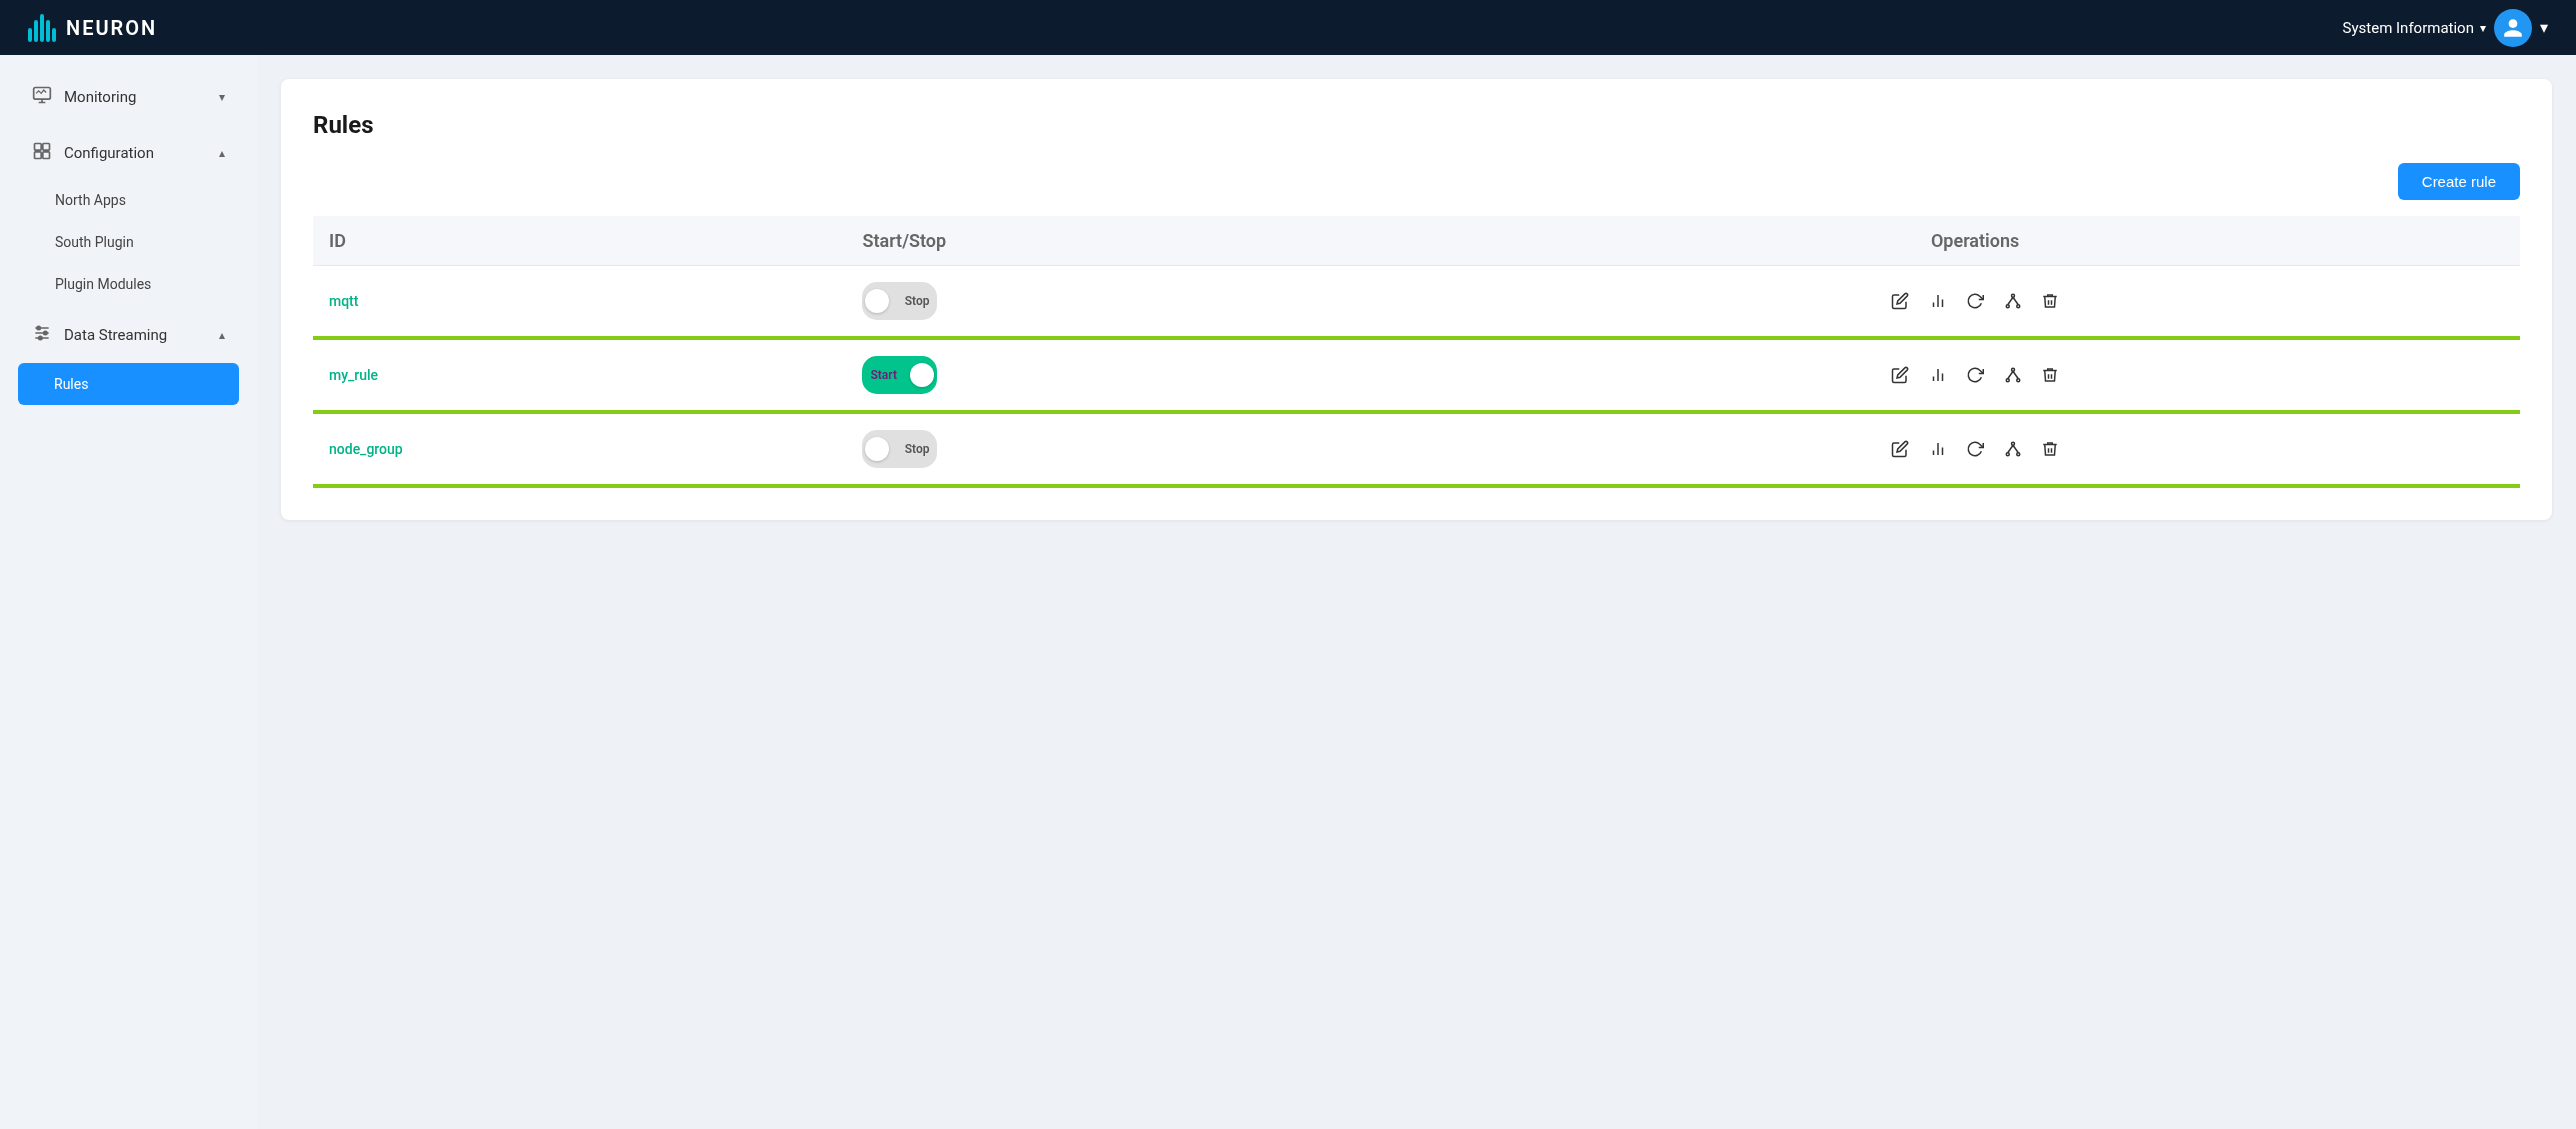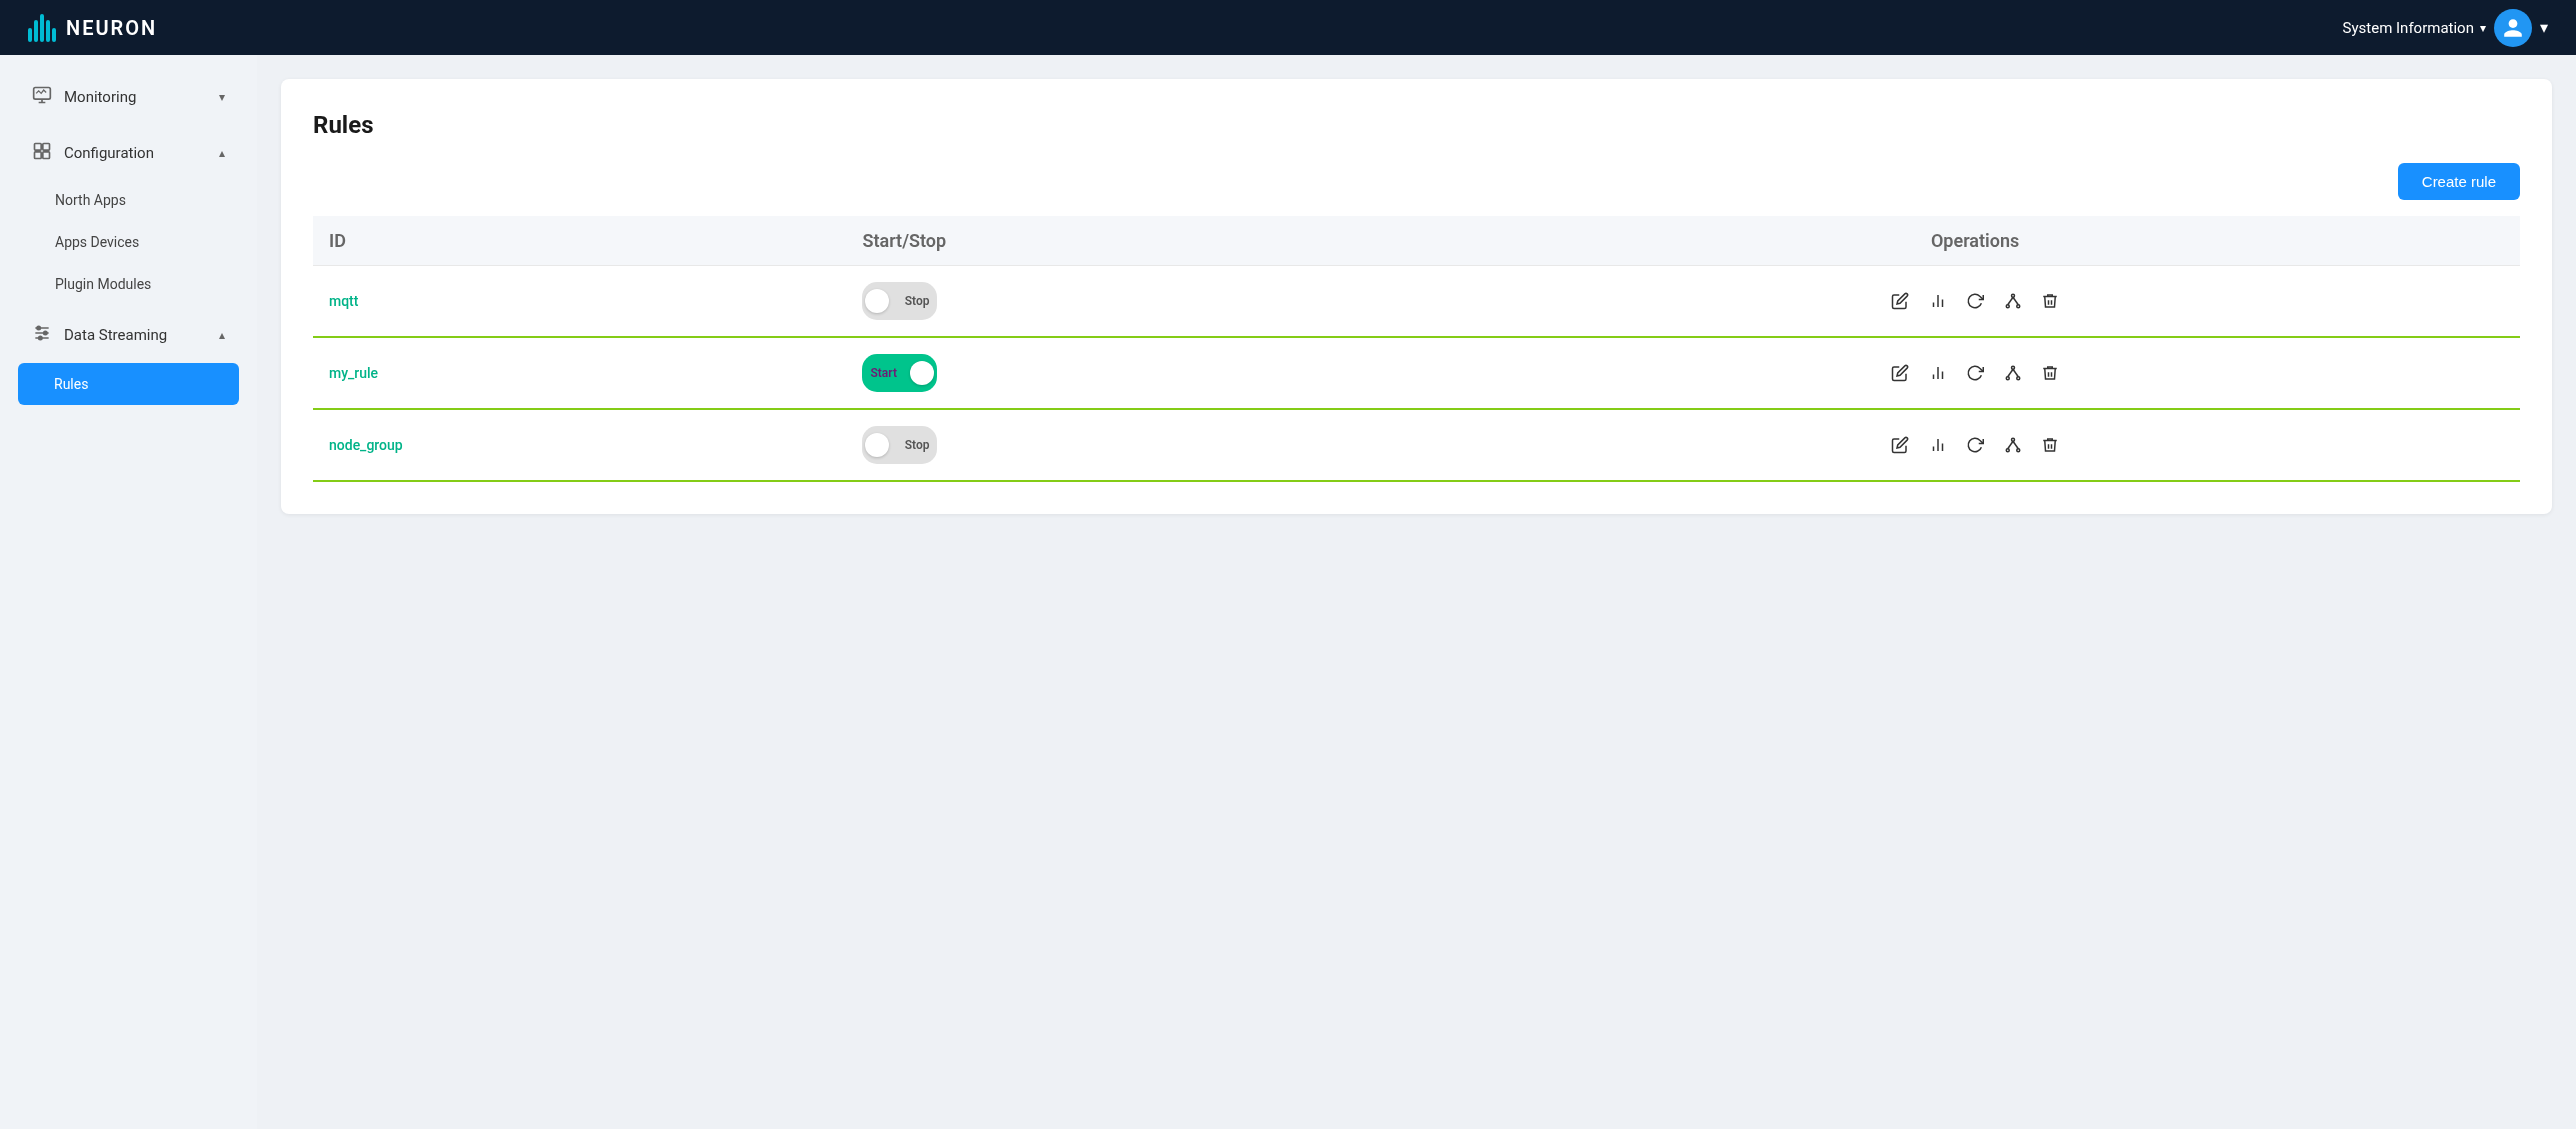--- a/index.html
+++ b/index.html
@@ -91,21 +91,21 @@
       text-align: left;
       padding: 14px 16px;
       color: #666;
       font-weight: 600;
       font-size: 18px;
       border-bottom: 1px solid #e8e8e8;
     }
     .rules-table th.col-operations { text-align: center; }
     .rules-table td {
       padding: 16px 16px;
-      border-bottom: 2px solid #84cc16;
+      border-bottom: 4px solid #84cc16;
       font-size: 14px;
       vertical-align: middle;
     }
     .rule-id-link { color: #00b388; font-weight: 500; cursor: pointer; }
 
     
     .toggle-container { display: flex; align-items: center; }
     .toggle {
       position: relative;
       display: inline-flex;
@@ -221,21 +221,21 @@
             </svg>
           </span>
           <span>Configuration</span>
         </div>
         <span class="group-chevron">▴</span>
       </div>
       <div class="sidebar-sub-item">
         <span>North Apps</span>
       </div>
       <div class="sidebar-sub-item">
-        <span>Apps Devices</span>
+        <span>South Plugin</span>
       </div>
       <div class="sidebar-sub-item">
         <span>Plugin Modules</span>
       </div>
     </div>
 
     <div class="sidebar-group">
       <div class="sidebar-group-header">
         <div class="sidebar-group-header-left">
           <span class="item-icon">

